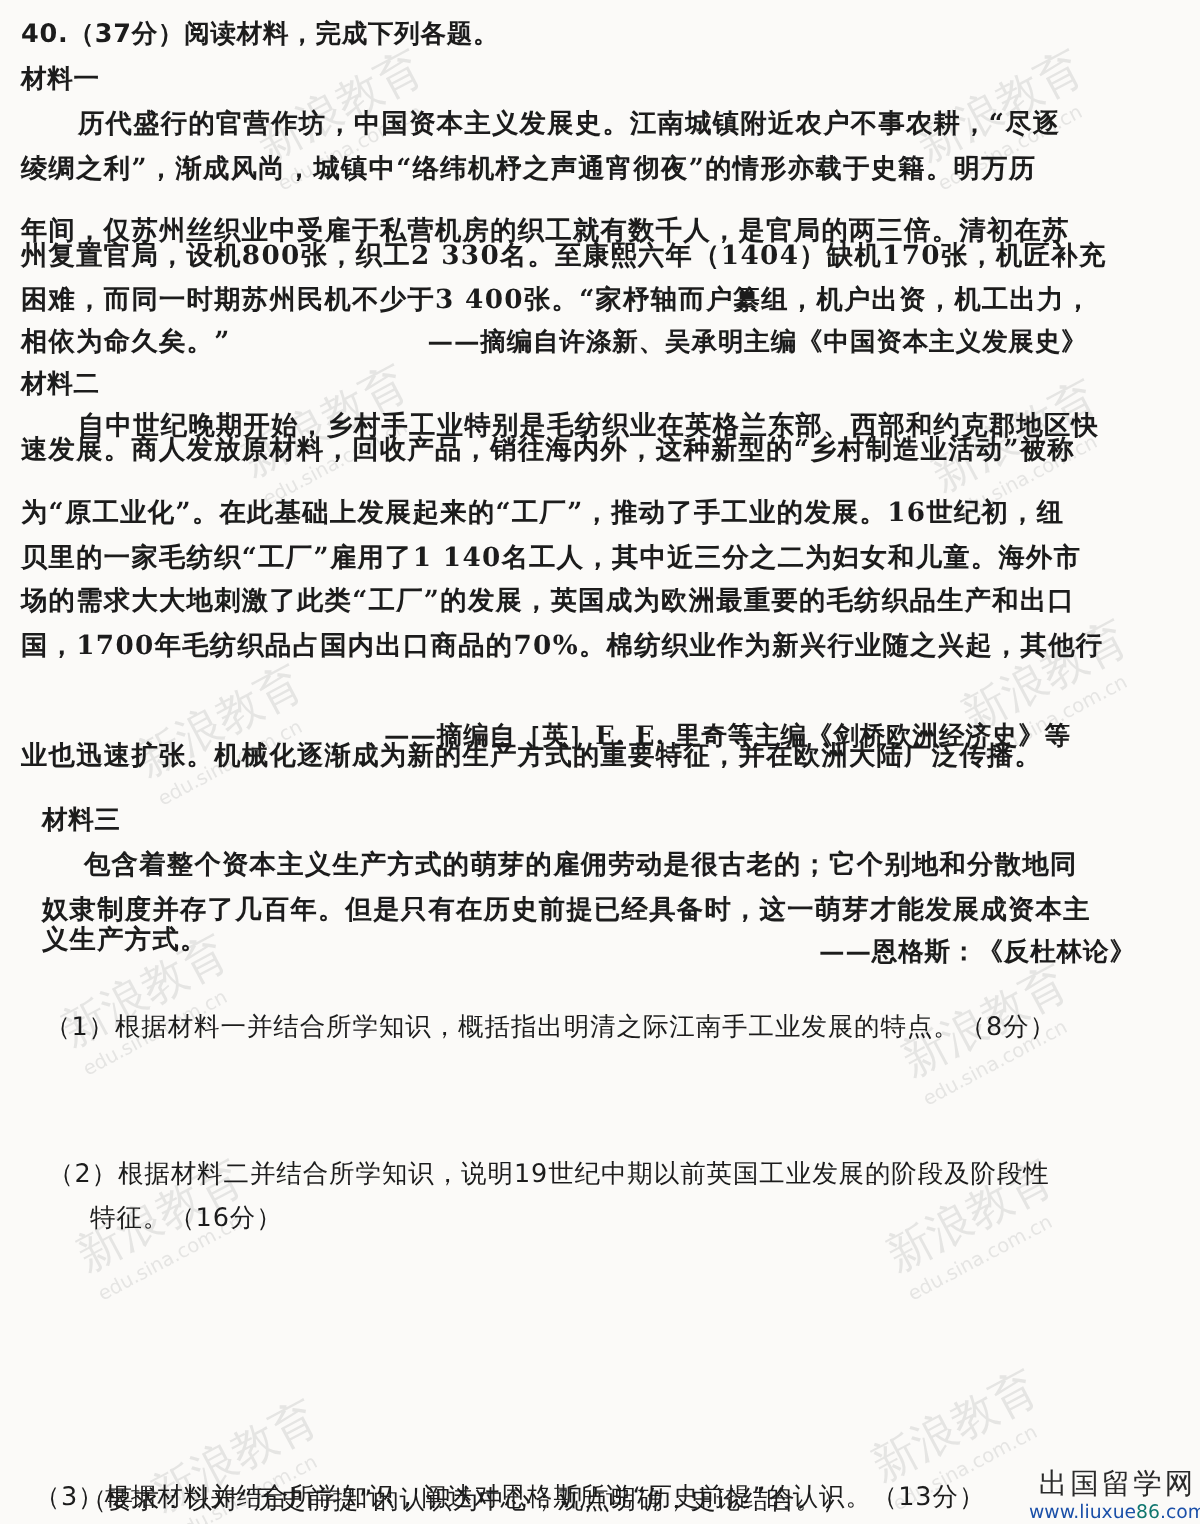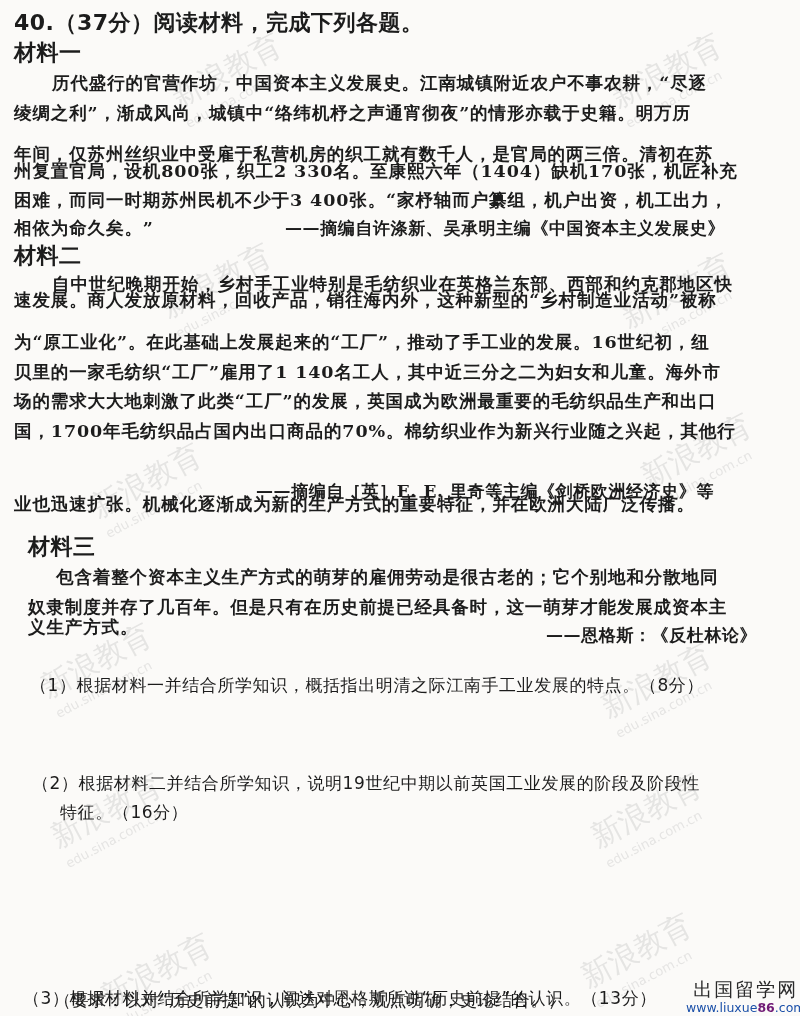--- a/index.html
+++ b/index.html
@@ -12,30 +12,30 @@
   .wm {
     position:absolute; color:rgba(190,190,190,0.35);
     font-family:"DejaVu Sans", sans-serif; font-size:30px;
     transform:rotate(-28deg); pointer-events:none; white-space:nowrap;
   }
   .wm small { display:block; font-size:13px; }
   .line {
     position:absolute; left:0; font-size:17.5px; line-height:22px;
     white-space:nowrap; letter-spacing:0.9px; font-weight:bold;
   }
-  .head { font-family:"DejaVu Sans", sans-serif; font-weight:bold; font-size:22px; letter-spacing:0.5px; }
+  .head { font-family:"DejaVu Sans", sans-serif; font-weight:bold; font-size:17px; letter-spacing:0.5px; }
   .q { font-family:"DejaVu Sans", sans-serif; font-weight:normal; font-size:17px; letter-spacing:0.6px; }
   .src { position:absolute; font-size:17px; line-height:22px; white-space:nowrap; font-weight:bold; letter-spacing:0.6px; }
   .logo {
     position:absolute; left:686px; top:978px; text-align:center;
     font-family:"DejaVu Sans", sans-serif;
   }
   .logo .cn { font-size:19px; color:#2a2a2a; letter-spacing:2px; line-height:22px; }
   .logo .url { font-size:12.5px; color:#1a4fa8; line-height:15px; }
-  .logo .url b { color:#701a75; font-weight:bold; }
+  .logo .url b { color:#0f766e; font-weight:normal; }
 </style>
 </head>
 <body>
 
 <div class="wm" style="left:170px;top:50px;"><span>新浪教育</span><small>edu.sina.com.cn</small></div>
 <div class="wm" style="left:610px;top:50px;"><span>新浪教育</span><small>edu.sina.com.cn</small></div>
 <div class="wm" style="left:160px;top:260px;"><span>新浪教育</span><small>edu.sina.com.cn</small></div>
 <div class="wm" style="left:620px;top:270px;"><span>新浪教育</span><small>edu.sina.com.cn</small></div>
 <div class="wm" style="left:90px;top:460px;"><span>新浪教育</span><small>edu.sina.com.cn</small></div>
 <div class="wm" style="left:640px;top:430px;"><span>新浪教育</span><small>edu.sina.com.cn</small></div>

